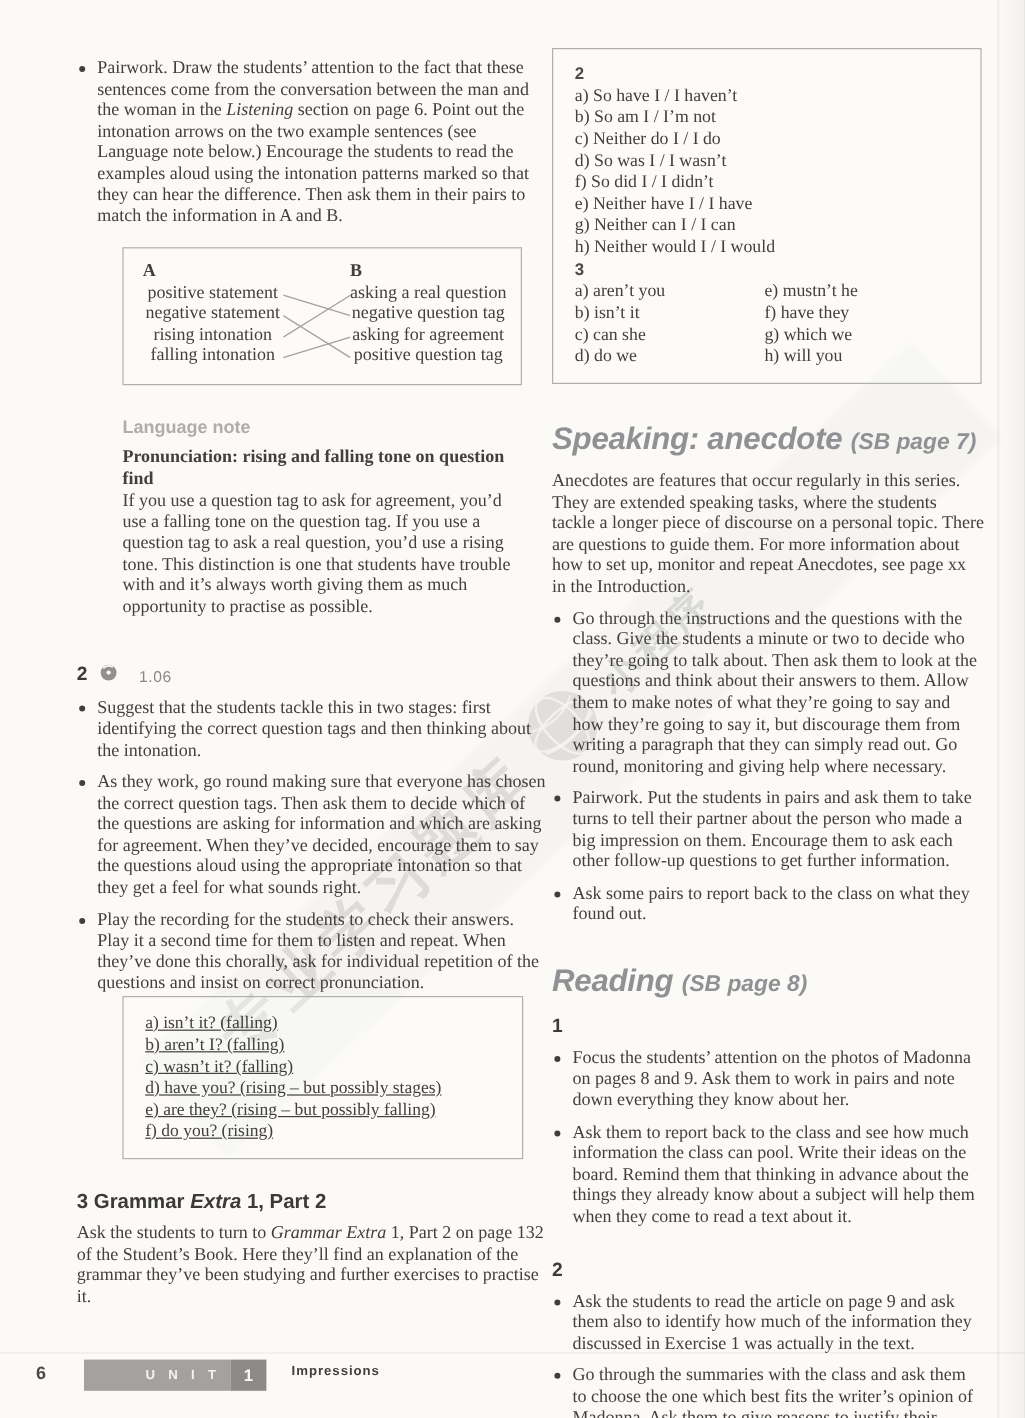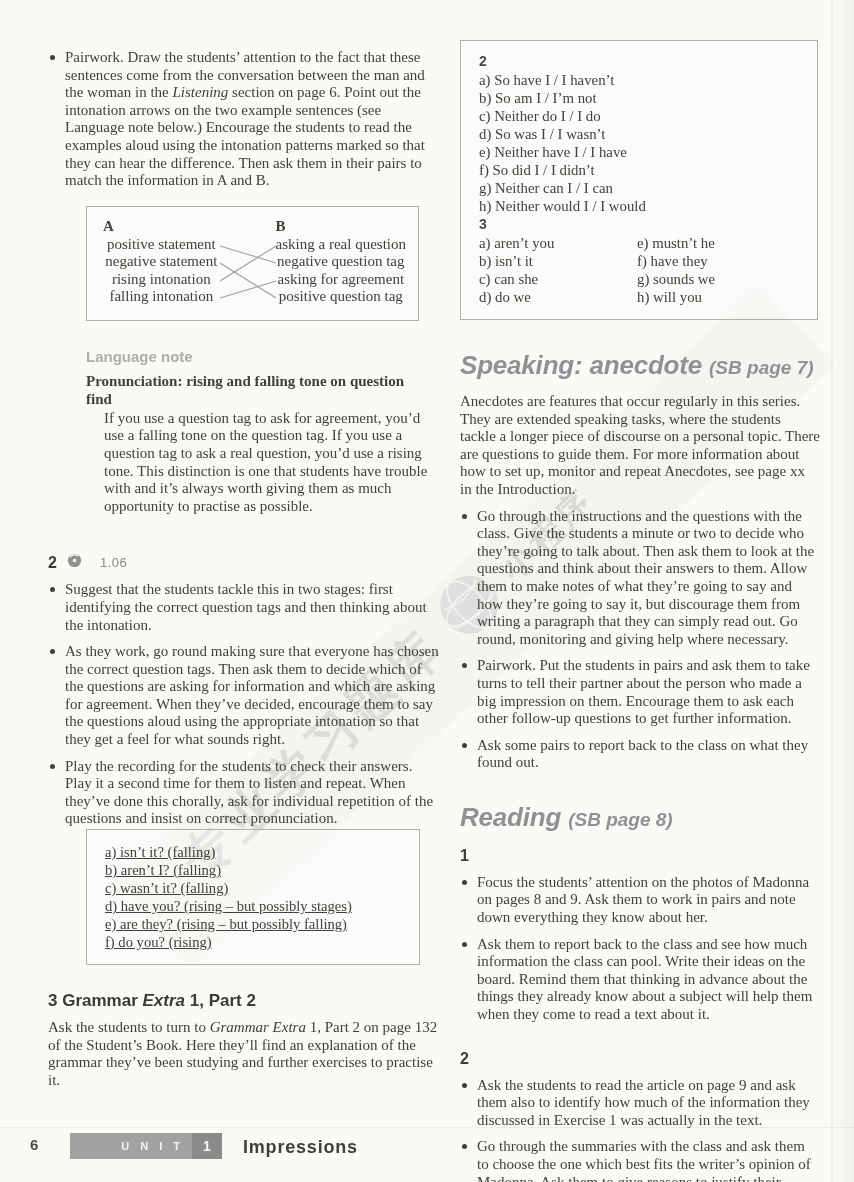--- a/index.html
+++ b/index.html
@@ -1,40 +1,40 @@
 <!DOCTYPE html>
 <html><head>
 <meta charset="utf-8">
 <style>
   html,body{margin:0;padding:0;background:#cfcfcf;}
   .page{position:relative;width:854px;height:1182px;background:#fbfaf7;overflow:hidden;
         font-family:"Liberation Serif",serif;color:#42403d;}
   .col{position:absolute;}
-  .left-col{left:48px;top:40px;width:392px;}
+  .left-col{left:64px;top:40px;width:392px;}
   .right-col{left:460px;top:40px;width:360px;}
   .para{font-size:15px;line-height:17.6px;margin:0;}
   .italic{font-style:italic;}
   .bullet{display:flex;margin-top:9px;}
   .dot{flex:0 0 auto;width:5px;height:5px;border-radius:50%;background:#403f3c;margin:6px 10px 0 2px;}
   .btext{flex:1;font-size:15px;line-height:17.6px;}
   .box{border:1px solid #b1afab;box-sizing:border-box;background:rgba(255,255,255,0.25);}
   
   .match-box{margin:16px 0 0 38px;width:333px;padding:10px 12px 13px 16px;}
   .match-flex{display:flex;}
   .match-col{font-size:15px;}
   .match-header{font-weight:bold;line-height:19px;}
   .match-item{line-height:17.5px;white-space:nowrap;text-align:center;}
   .match-lines{width:56px;height:70px;margin-top:20px;flex:0 0 auto;}
   .match-lines line{stroke:#a3a19d;stroke-width:1.1;}
   .mcol-a{width:148px;}
   
   .ln-label{font-family:"Liberation Sans",sans-serif;font-weight:bold;font-size:15px;
             color:#aeadaa;margin:27px 0 7px 38px;}
   .ln-title{font-weight:bold;margin-left:38px;width:326px;font-size:15px;line-height:18px;}
-  .ln-body{margin-left:56px;width:330px;margin-top:2px;}
+  .ln-body{margin-left:38px;width:330px;margin-top:2px;}
   
   .ex-head{display:flex;align-items:center;margin-top:38px;}
   .ex-num{font-family:"Liberation Sans",sans-serif;font-weight:bold;font-size:16px;color:#3c3b38;}
   .audio-icon{margin:0 6px 0 10px;display:inline-block;}
   .audio-label{font-family:"Liberation Sans",sans-serif;font-size:13px;color:#8b8987;letter-spacing:0.5px;margin-left:12px;}
   
   .answers-box{margin:1px 0 0 38px;width:334px;padding:13px 30px 13px 18px;text-decoration:underline;}
   .ans-item{font-size:14.6px;line-height:18px;white-space:nowrap;}
   .gram-head{font-family:"Liberation Sans",sans-serif;font-weight:bold;font-size:17px;
              color:#3b3a37;margin-top:26px;}
@@ -56,21 +56,21 @@
   .page-num{position:absolute;left:30px;top:1136px;font-family:"Liberation Sans",sans-serif;
             font-weight:bold;font-size:15px;color:#4c4b49;}
   .unit-bar{position:absolute;left:70px;top:1133px;width:122px;height:26px;background:#a3a2a0;
             display:flex;align-items:center;justify-content:flex-end;}
   .unit-bar-label{font-family:"Liberation Sans",sans-serif;font-weight:bold;font-size:11px;
                   color:#f4f3f1;letter-spacing:4px;padding-right:8px;}
   .unit-num-box{position:absolute;left:192px;top:1133px;width:30px;height:26px;background:#8c8b89;
                 display:flex;align-items:center;justify-content:center;}
   .unit-num{font-family:"Liberation Sans",sans-serif;font-weight:bold;font-size:14px;color:#fbfaf8;}
   .unit-title{position:absolute;left:243px;top:1137px;font-family:"Liberation Sans",sans-serif;
-              font-weight:bold;font-size:18px;color:#403f3c;letter-spacing:0.8px;}
+              font-weight:bold;font-size:11px;color:#403f3c;letter-spacing:0.8px;}
   
   .wm-band{position:absolute;left:35px;top:570px;width:880px;height:110px;transform:rotate(-43deg);
            background:rgba(140,140,140,0.055);filter:blur(3px);pointer-events:none;}
   .watermark{position:absolute;left:85px;top:568px;width:780px;transform:rotate(-43deg);
              display:flex;align-items:center;gap:16px;pointer-events:none;}
   .wm-text-lg{font-family:"DejaVu Sans",sans-serif;font-weight:bold;font-size:50px;
               color:rgba(100,100,100,0.16);letter-spacing:6px;white-space:nowrap;}
   .wm-text-md{font-family:"DejaVu Sans",sans-serif;font-weight:bold;font-size:34px;
               color:rgba(95,95,95,0.18);letter-spacing:4px;white-space:nowrap;}
   .wm-globe{opacity:0.28;}
@@ -174,36 +174,36 @@
   </div>
 
   <div class="col right-col">
 
     <div class="box box2">
       <div class="b2-num">2</div>
       <div class="b2-item">a) So have I / I haven’t</div>
       <div class="b2-item">b) So am I / I’m not</div>
       <div class="b2-item">c) Neither do I / I do</div>
       <div class="b2-item">d) So was I / I wasn’t</div>
+      <div class="b2-item">f) So did I / I didn’t</div>
       <div class="b2-item">e) Neither have I / I have</div>
-      <div class="b2-item">f) So did I / I didn’t</div>
       <div class="b2-item">g) Neither can I / I can</div>
       <div class="b2-item">h) Neither would I / I would</div>
       <div class="b2-num">3</div>
       <div class="b2-cols">
         <div class="b2-colL">
           <div class="b2-item">a) aren’t you</div>
           <div class="b2-item">b) isn’t it</div>
           <div class="b2-item">c) can she</div>
           <div class="b2-item">d) do we</div>
         </div>
         <div>
           <div class="b2-item">e) mustn’t he</div>
           <div class="b2-item">f) have they</div>
-          <div class="b2-item">g) sounds we</div>
+          <div class="b2-item">g) which we</div>
           <div class="b2-item">h) will you</div>
         </div>
       </div>
     </div>
 
     <div class="section-title"><span>Speaking: anecdote</span><span class="section-suffix">(SB page 7)</span></div>
     <p class="para intro">Anecdotes are features that occur regularly in this series. They are extended speaking tasks, where the students tackle a longer piece of discourse on a personal topic. There are questions to guide them. For more information about how to set up, monitor and repeat Anecdotes, see page xx in the Introduction.</p>
 
     <div class="bullet">
       <span class="dot"></span>

